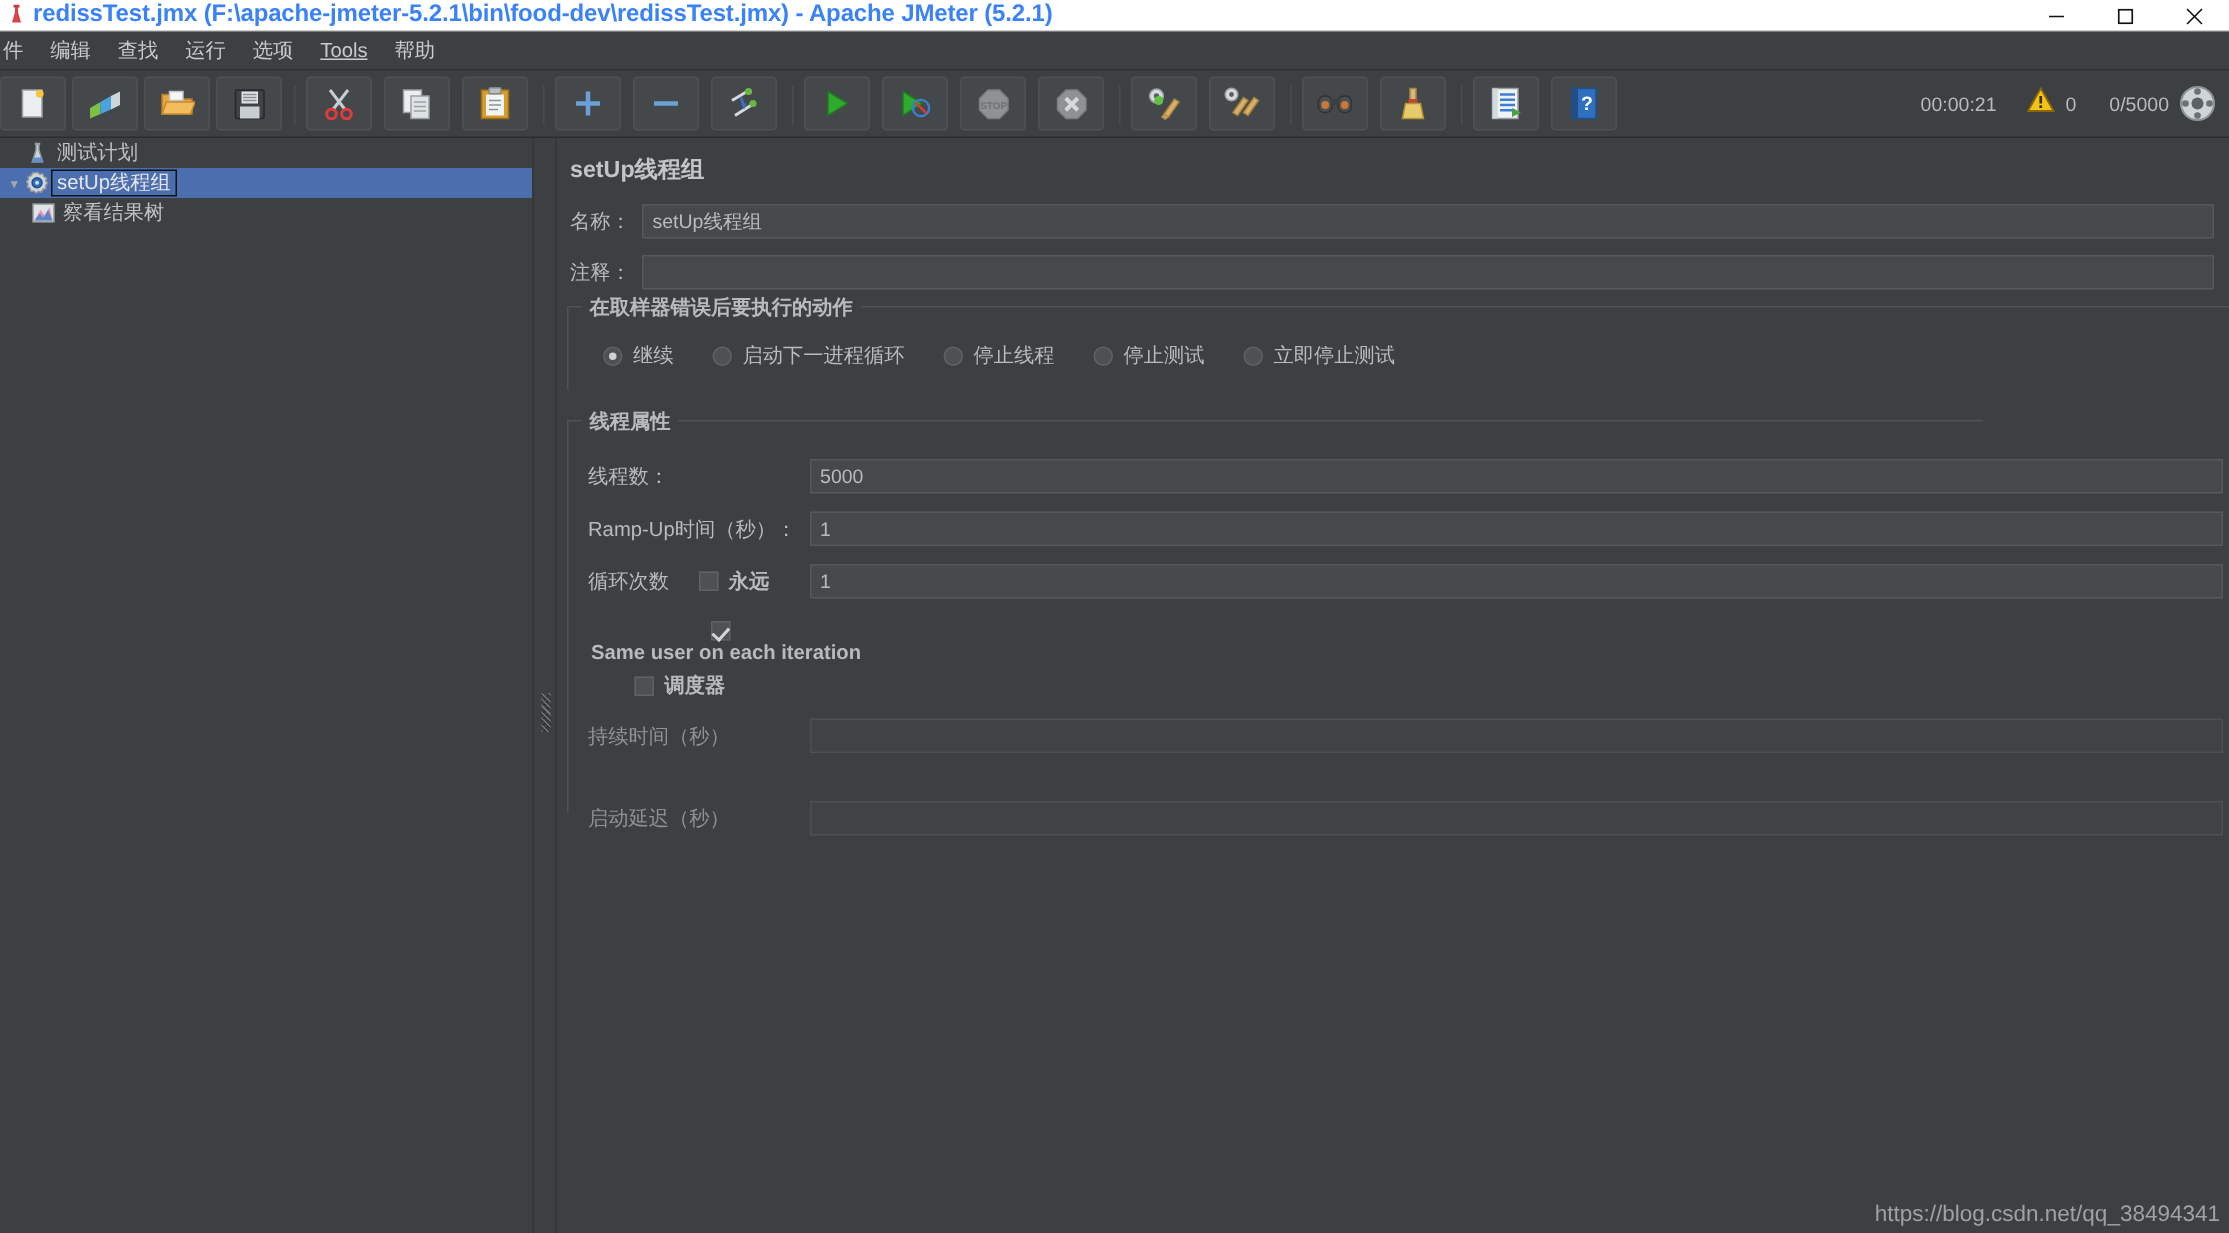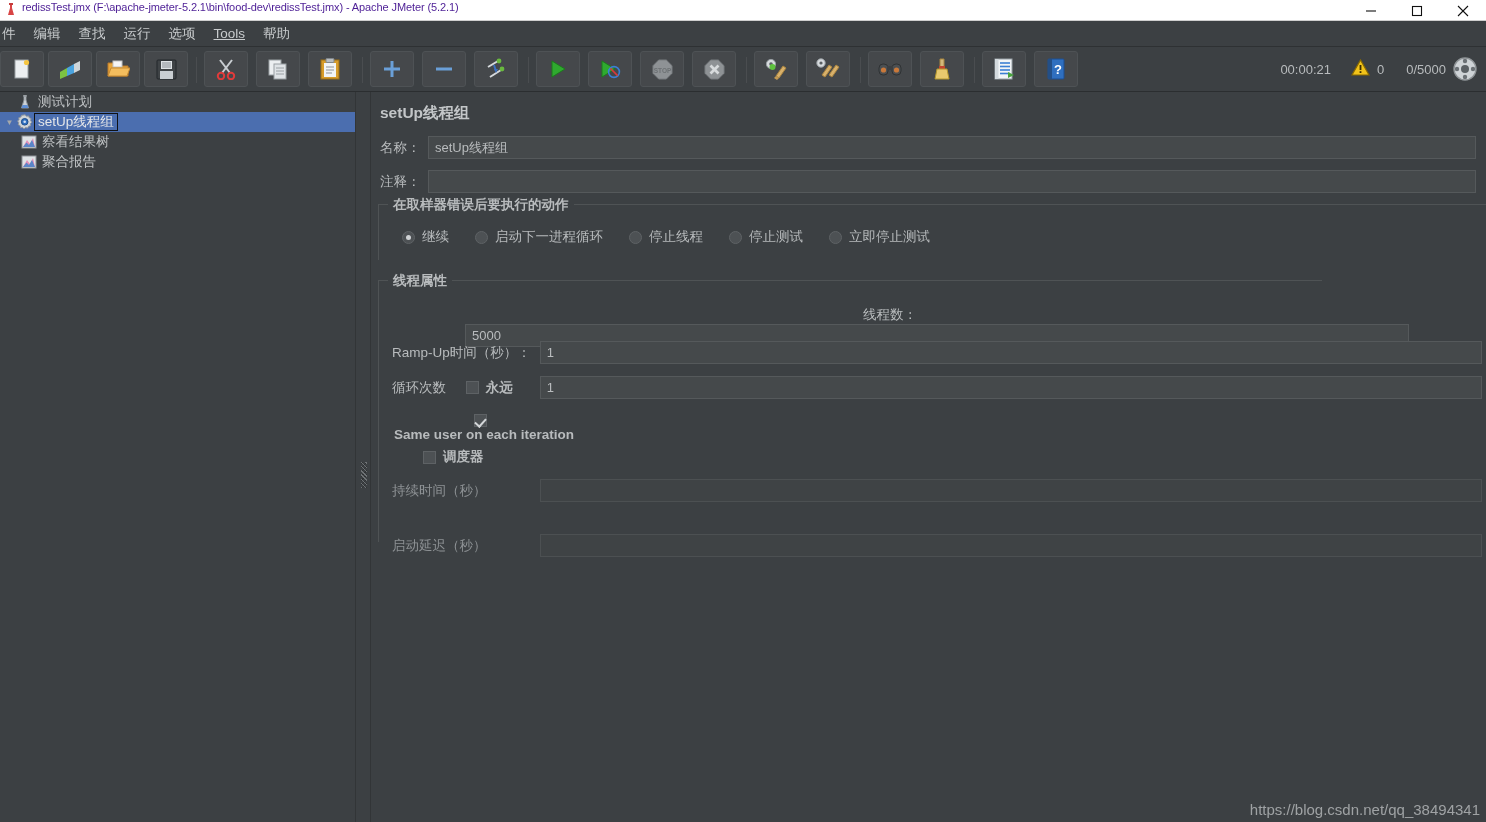--- a/index.html
+++ b/index.html
@@ -15,21 +15,21 @@
   
   .titlebar {
     position: absolute; left: 0; top: 0; width: 1486px; height: 21px;
     background: #ffffff; border-bottom: 1px solid #cfcfcf;
   }
   .titlebar .tb-icon {
     position: absolute; left: 4px; top: 3px; width: 14px; height: 15px;
   }
   .titlebar .tb-text {
     position: absolute; left: 22px; top: 1px;
-    font-size: 11px; color: #4c1d95; white-space: nowrap; letter-spacing: -0.1px;
+    font-size: 16px; color: #3b82f6; white-space: nowrap; letter-spacing: -0.1px; font-weight: bold;
   }
   .win-btns { position: absolute; right: 0; top: 0; height: 21px; display: flex; }
   .win-btn {
     width: 46px; height: 21px; display: flex; align-items: center; justify-content: center;
   }
   .win-btn svg { display: block; }
 
   
   .menubar {
     position: absolute; left: 0; top: 21px; width: 1486px; height: 26px;
@@ -429,30 +429,20 @@
         <svg width="16" height="14" viewBox="0 0 16 14">
           <rect x="1" y="1" width="14" height="12" fill="#dfe3e6" stroke="#8f9499"></rect>
           <path d="M2 12 L6 5 L9 9 L12 3 L14 12 Z" fill="#e48fb8"></path>
           <path d="M2 12 L5.5 7.5 L8 10 L11 5 L14 12 Z" fill="#5b86c9"></path>
         </svg>
       </span>
       <span class="tlabel">察看结果树</span>
     </div>
 
 
-    <div class="tnode depth2">
-      <span class="ticon">
-        <svg width="16" height="14" viewBox="0 0 16 14">
-          <rect x="1" y="1" width="14" height="12" fill="#dfe3e6" stroke="#8f9499"></rect>
-          <path d="M2 12 L6 5 L9 9 L12 3 L14 12 Z" fill="#e48fb8"></path>
-          <path d="M2 12 L5.5 7.5 L8 10 L11 5 L14 12 Z" fill="#5b86c9"></path>
-        </svg>
-      </span>
-      <span class="tlabel">聚合报告</span>
-    </div>
 
   </div>
 
   <div class="splitter">
     <div class="grip"></div>
   </div>
 
   <div class="mainpanel">
 
     <div class="panel-title">setUp线程组</div>
@@ -491,21 +481,21 @@
           <span class="radio-dot"></span>
           <span class="radio-label">立即停止测试</span>
         </span>
       </div>
     </div>
 
     <div class="groupbox" style="left:7px; top:180px; width:944px; height:270px;">
       <div class="gb-border"></div>
       <div class="gb-title">线程属性</div>
 
-      <div class="frow" style="left:14px; top:34px; width:1090px;flex-direction:column;">
+      <div class="frow" style="left:14px; top:34px; width:1090px;">
         <span class="flabel" style="width:148px;">线程数：</span>
         <span class="finput" style="width:944px;">5000</span>
       </div>
 
       <div class="frow" style="left:14px; top:69px; width:1090px;">
         <span class="flabel" style="width:148px;">Ramp-Up时间（秒）：</span>
         <span class="finput" style="width:944px;">1</span>
       </div>
 
       <div class="frow" style="left:14px; top:104px; width:1090px;">

